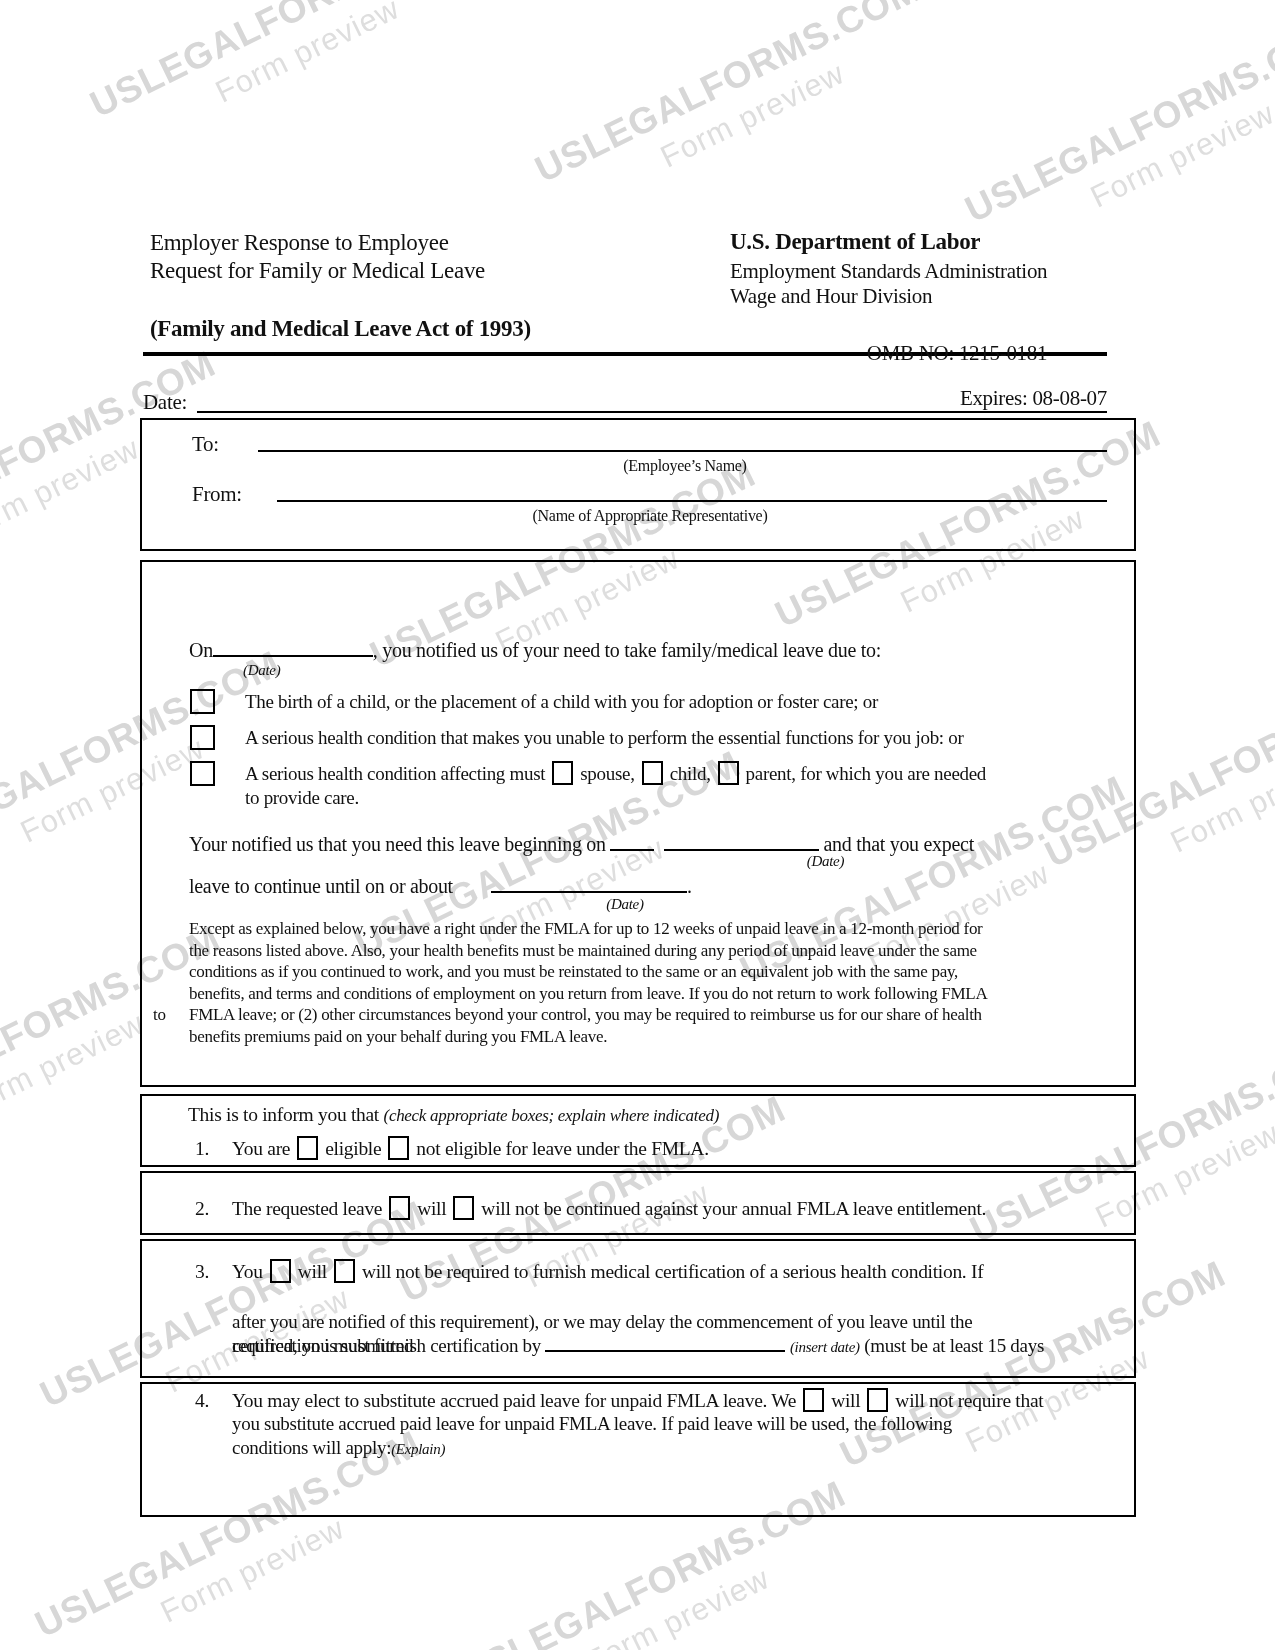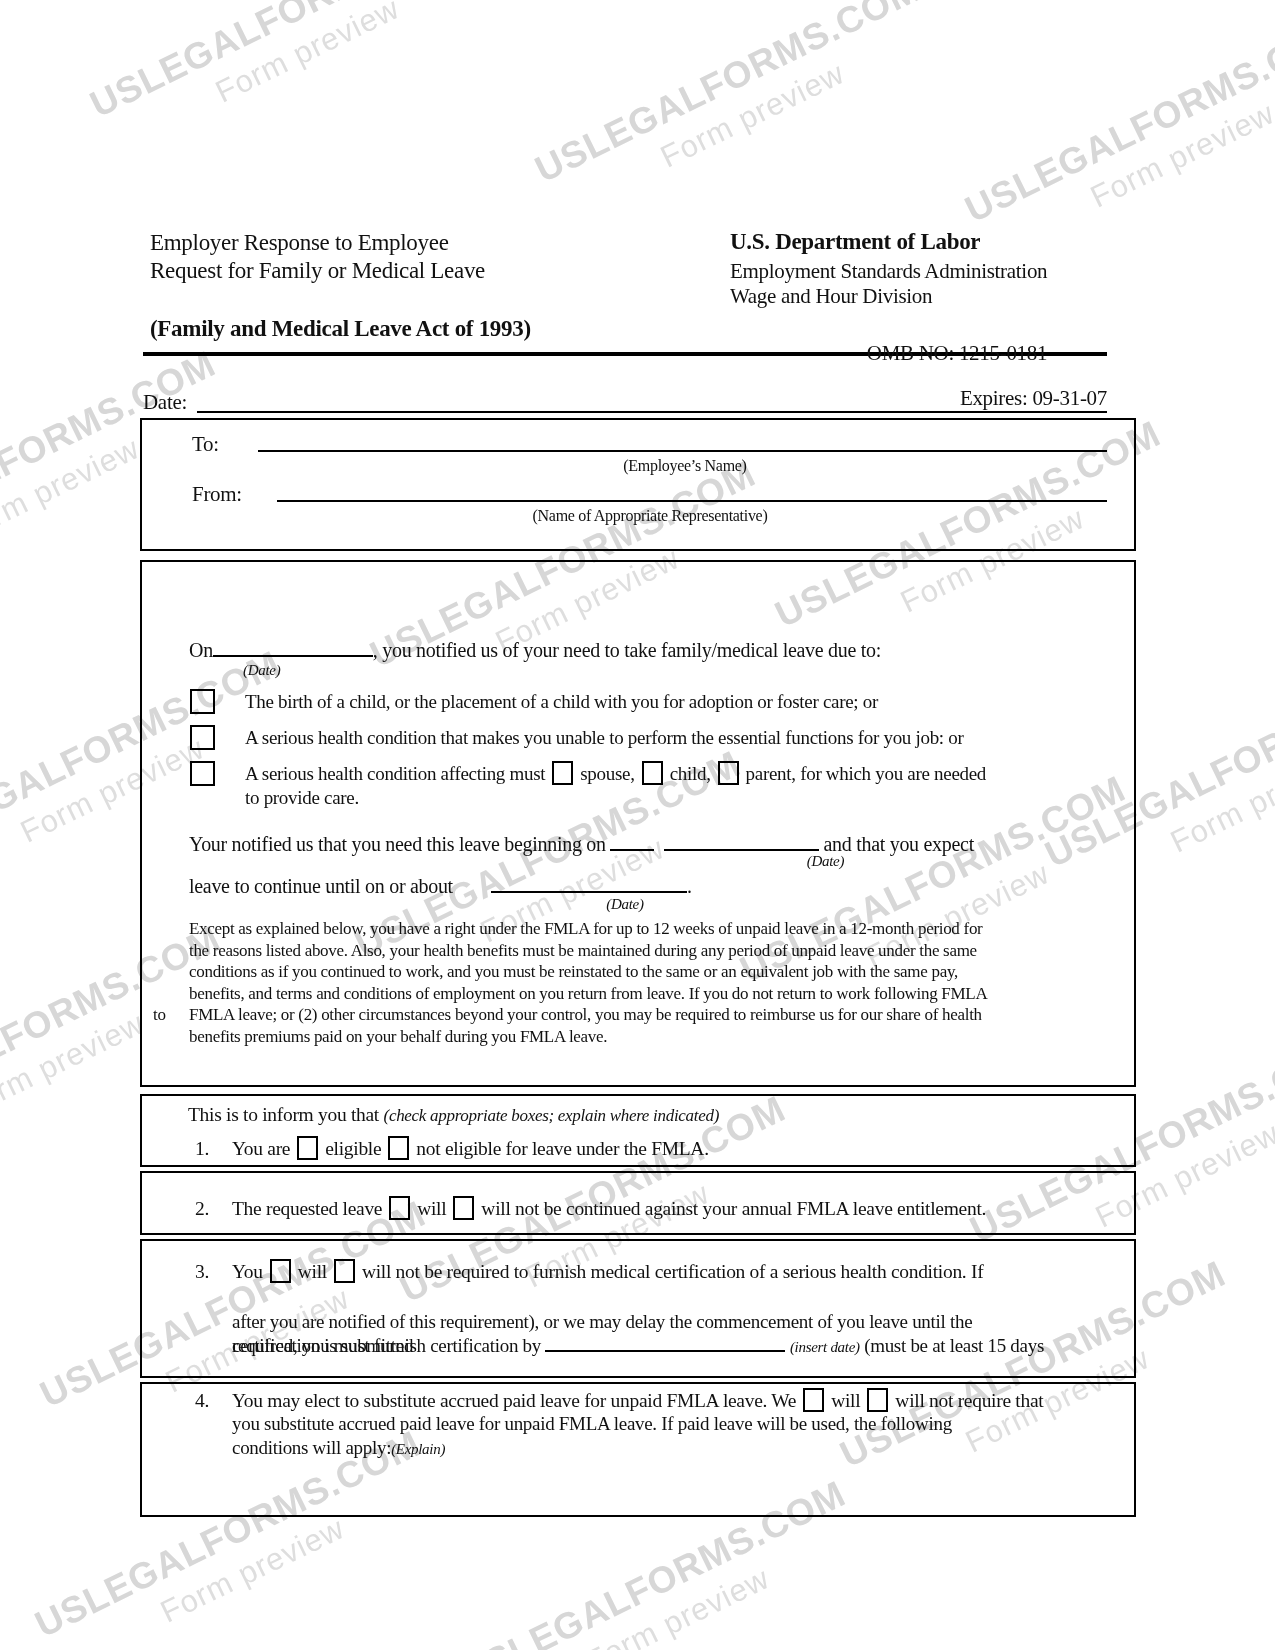--- a/index.html
+++ b/index.html
@@ -118,21 +118,21 @@
   <div class="abs f23" style="left:150px;top:258px">Request for Family or Medical Leave</div>
   <div class="abs f23 bold" style="left:150px;top:316px">(Family and Medical Leave Act of 1993)</div>
 
   <div class="abs f23 bold" style="left:730px;top:229px">U.S. Department of Labor</div>
   <div class="abs f21" style="left:730px;top:259px">Employment Standards Administration</div>
   <div class="abs f21" style="left:730px;top:284px">Wage and Hour Division</div>
 
   <div class="rule" style="left:143px;top:352px;width:964px;height:4px"></div>
 
   <div class="abs f21" style="left:807px;top:341px;width:300px;text-align:center">OMB NO: 1215-0181</div>
-  <div class="abs f21" style="left:807px;top:386px;width:300px;text-align:right">Expires: 09-31-07</div>
+  <div class="abs f21" style="left:807px;top:386px;width:300px;text-align:right">Expires: 08-08-07</div>
 
   <div class="abs f21" style="left:143px;top:390px">Date:</div>
   <div class="abs" style="left:197px;top:411px;width:910px;border-bottom:2px solid #000"></div>
 
   <div class="sec-box" style="top:418px;height:133px"></div>
   <div class="sec-box" style="top:560px;height:527px"></div>
   <div class="sec-box" style="top:1094px;height:73px"></div>
   <div class="sec-box" style="top:1171px;height:64px"></div>
   <div class="sec-box" style="top:1239px;height:139px"></div>
   <div class="sec-box" style="top:1382px;height:135px"></div>

